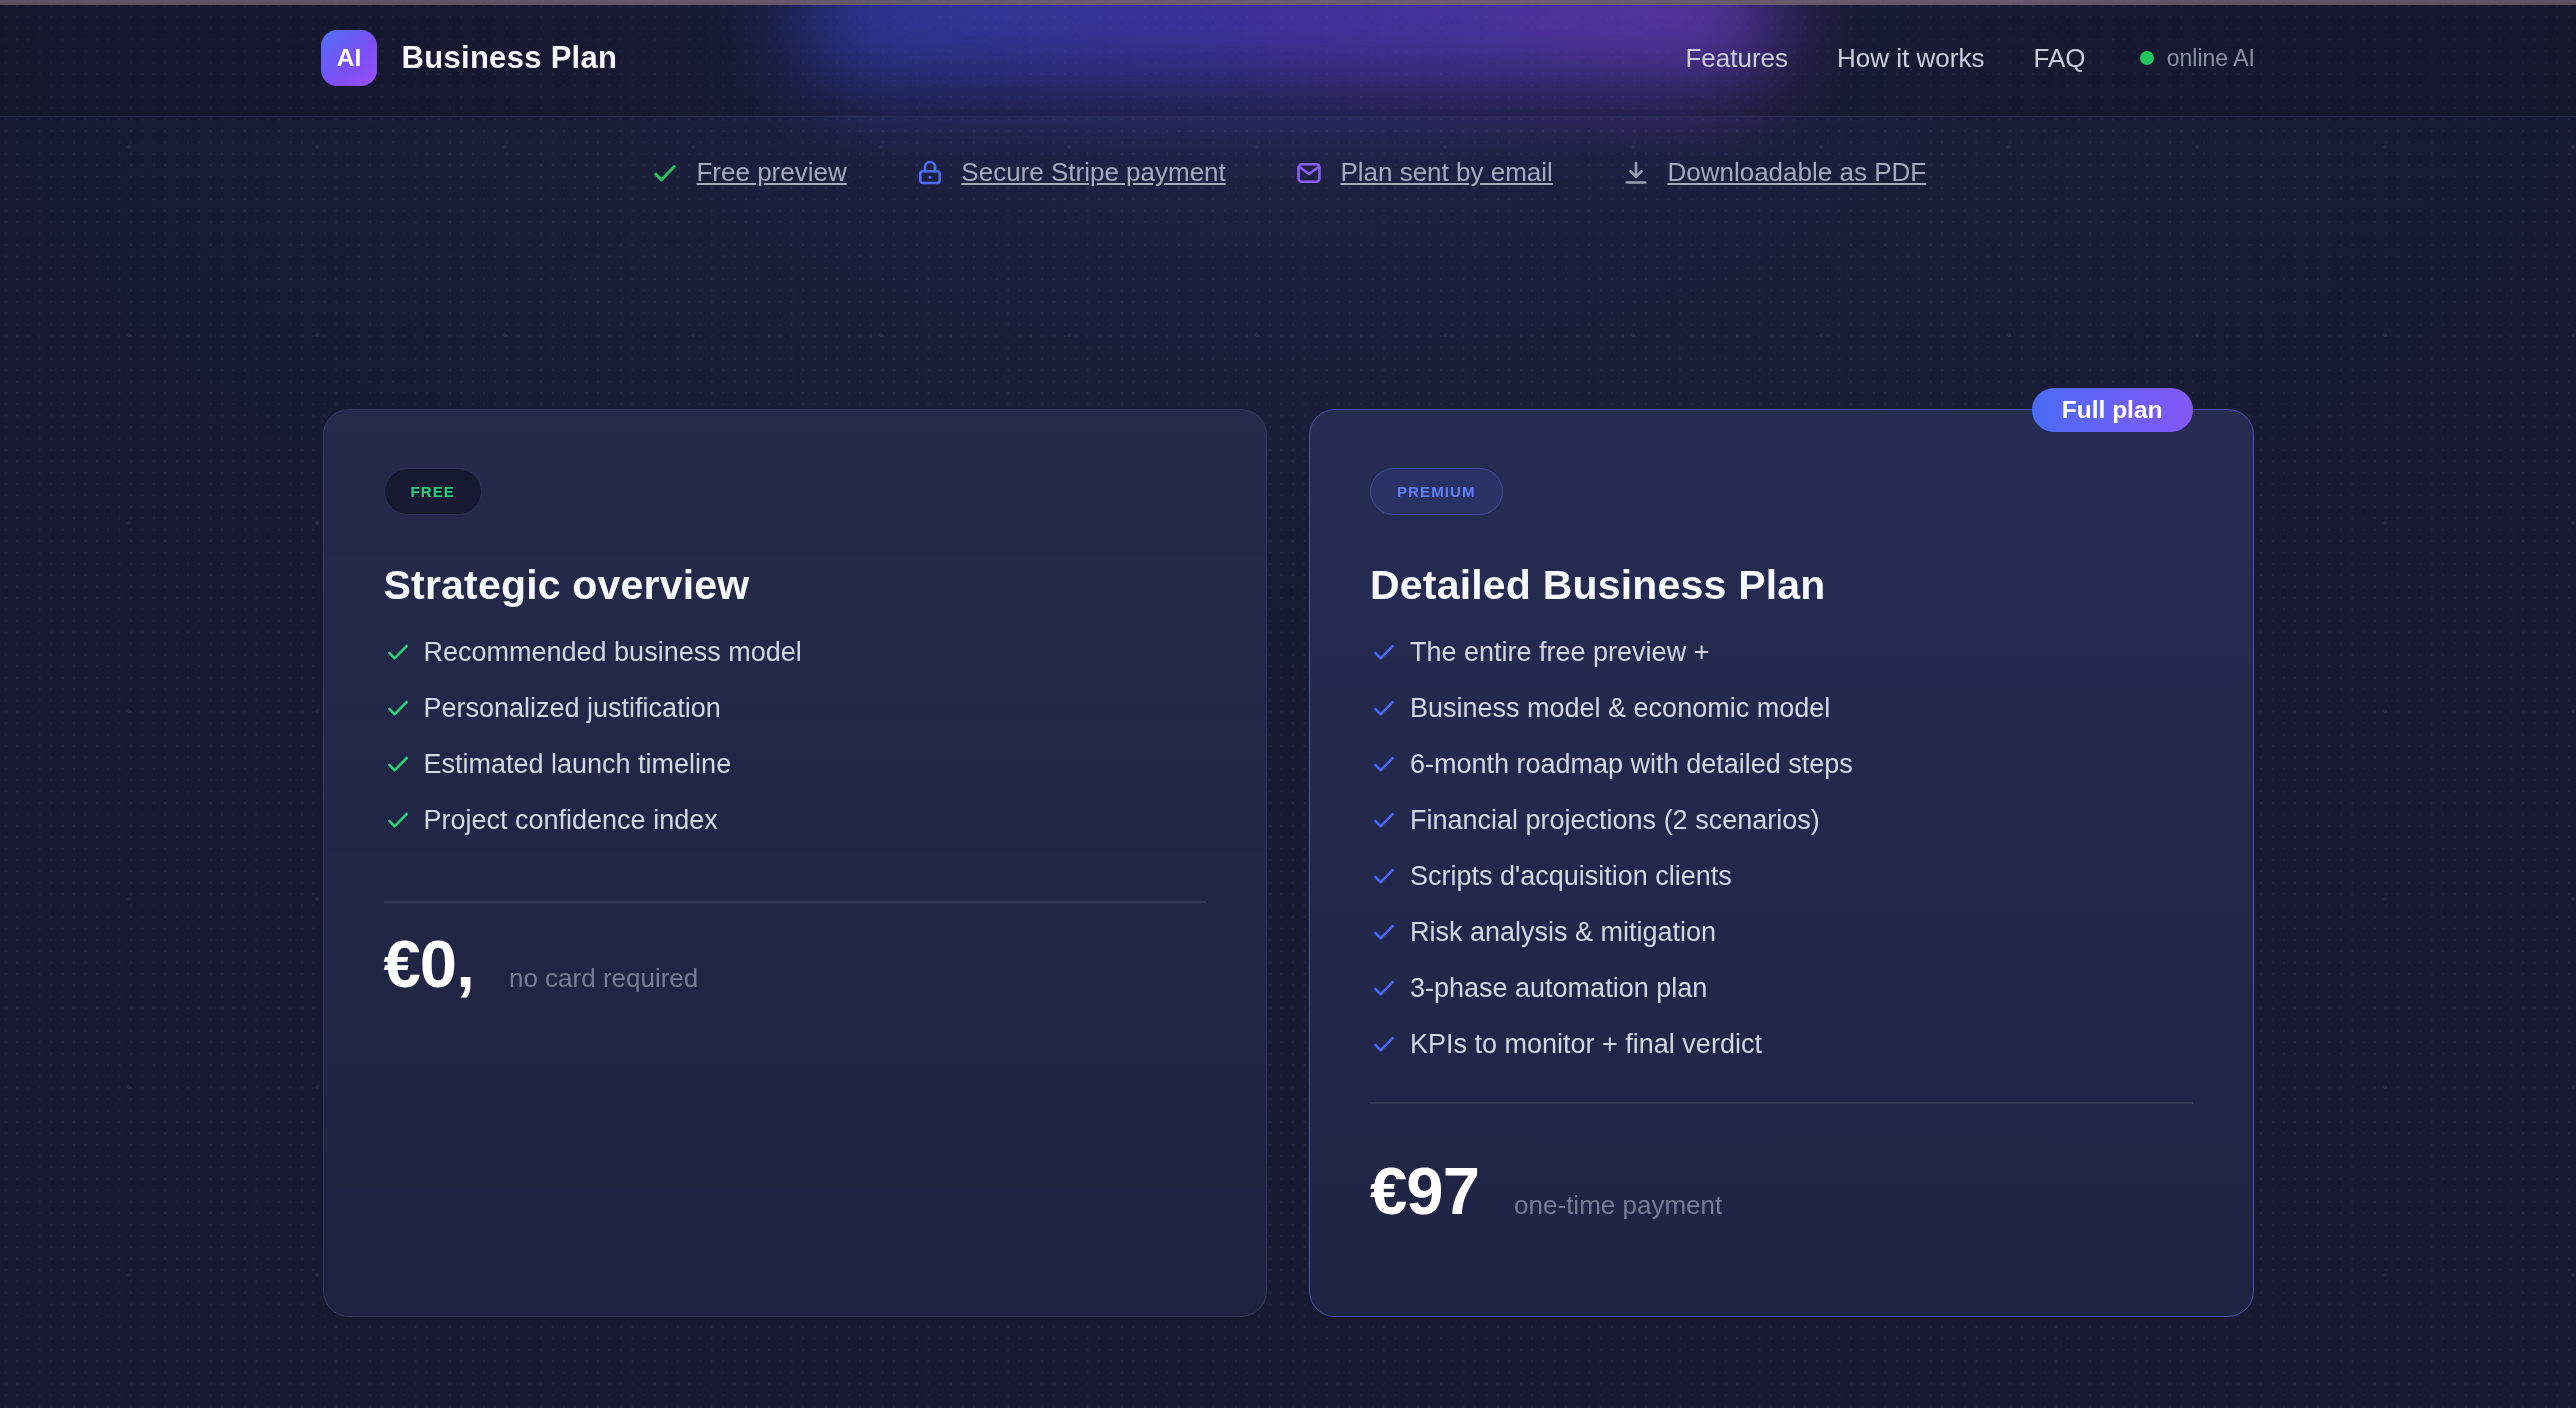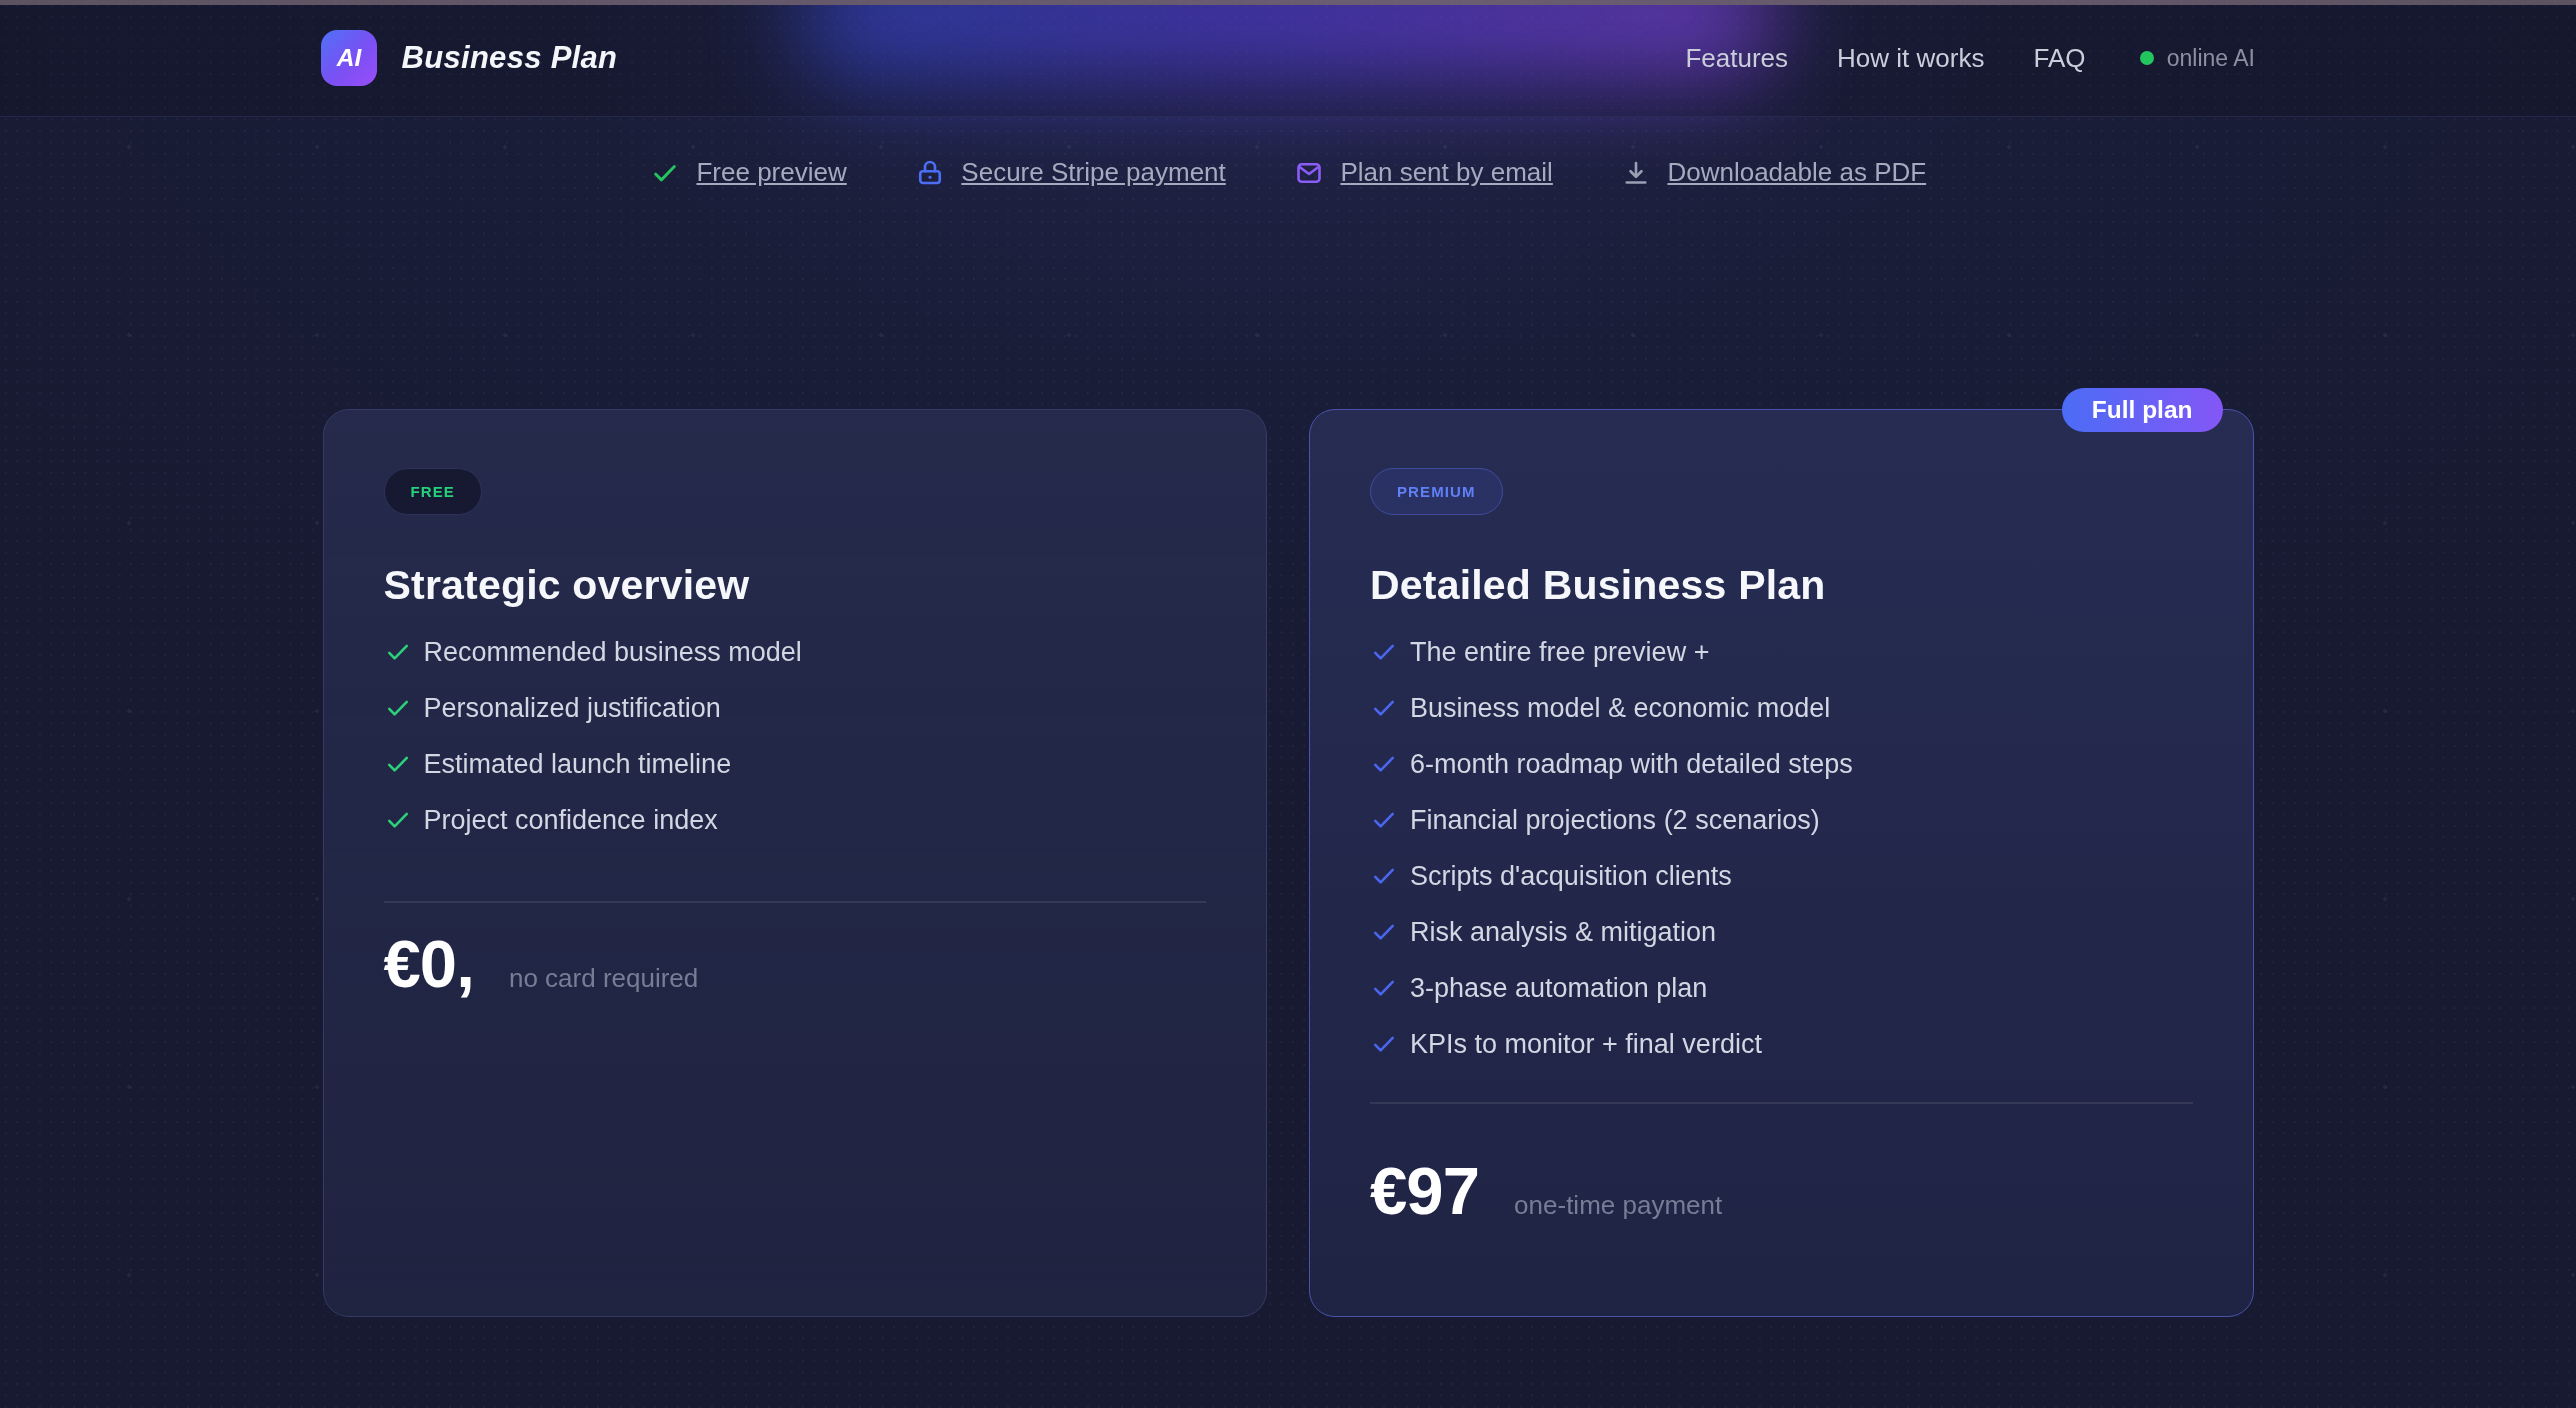--- a/index.html
+++ b/index.html
@@ -35,21 +35,21 @@
   }
 
   
   header {
     position:relative; z-index:2;
     height:117px; padding:0 321px;
     display:flex; align-items:center; justify-content:space-between;
     background:rgba(12,14,29,0.22);
     border-bottom:1.8px solid rgba(48,53,95,0.55);
   }
-  .brand { display:flex; align-items:center; gap:24.5px;font-style:italic; }
+  .brand { display:flex; align-items:center; gap:24.5px; }
   .logo {
     width:56px; height:56px; border-radius:16px;
     background:linear-gradient(135deg,#4f71f6 0%,#7a50f4 55%,#9a4ef8 100%);
     display:flex; align-items:center; justify-content:center;
     color:#fff; font-size:24.5px; font-weight:bold;
   }
   .brand-name { color:#f4f6fa; font-size:31px; font-weight:600; letter-spacing:0.3px; }
   nav { display:flex; align-items:center; gap:49px; }
   nav a { color:#c9ceda; font-size:26px; text-decoration:none; cursor:pointer; }
   .status { display:flex; align-items:center; gap:13px; color:#8b90a3; font-size:23px; margin-left:5.3px; }
@@ -106,21 +106,21 @@
   .card-free .divider { margin-top:53px; }
   .card-premium .divider { margin-top:30px; }
 
   .price-row { display:flex; align-items:baseline; gap:35px; }
   .card-free .price-row { margin-top:21px; }
   .card-premium .price-row { margin-top:47px; }
   .price { color:#ffffff; font-size:67px; font-weight:bold; line-height:79px; letter-spacing:-0.9px; }
   .price-note { color:#767d94; font-size:26px; }
 
   .ribbon {
-    position:absolute; top:-22px; right:30px;
+    position:absolute; top:-22px; right:60px;
     height:44px; padding:0 30px; border-radius:23px;
     display:flex; align-items:center;
     background:linear-gradient(90deg,#4b6cf6,#8457f6);
     color:#ffffff; font-size:24.5px; font-weight:bold;
     z-index:3;
   }
 </style>
 </head>
 <body>
 

